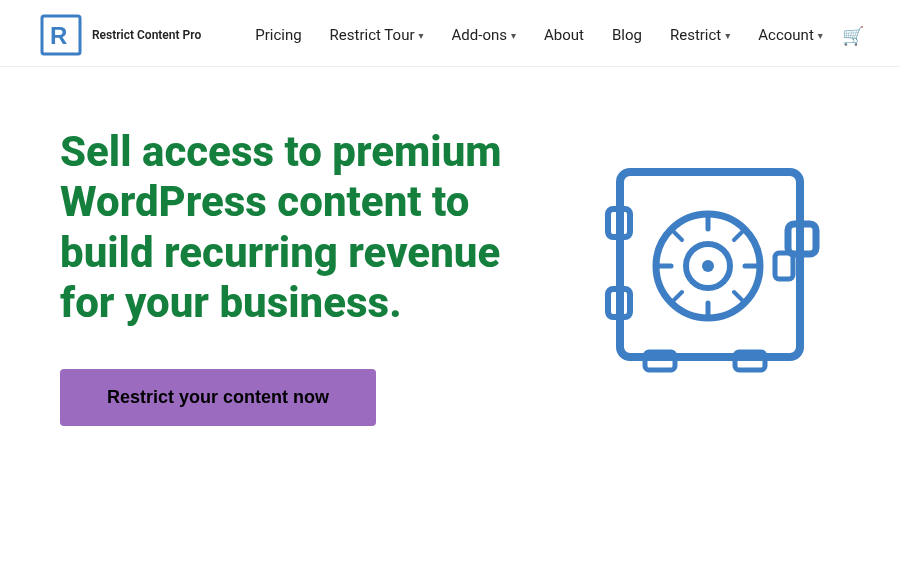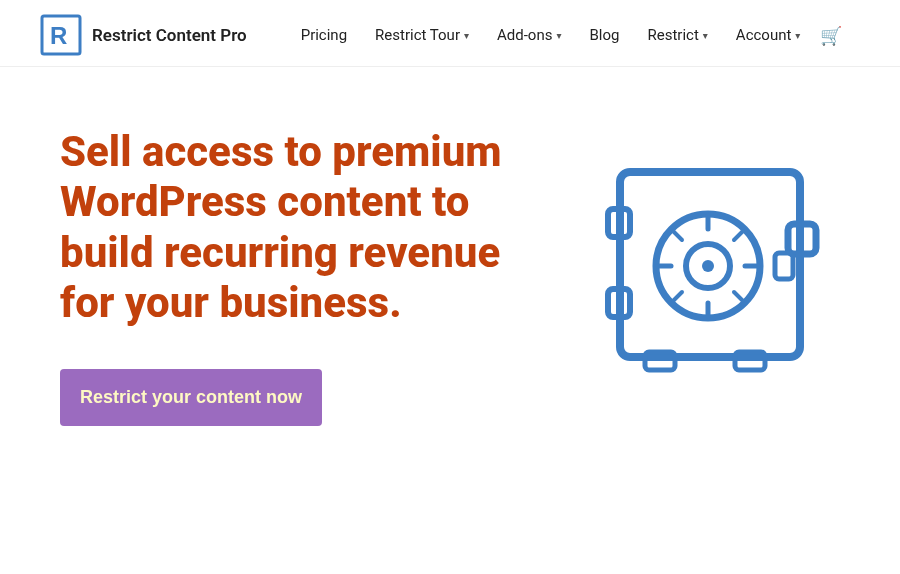--- a/index.html
+++ b/index.html
@@ -26,21 +26,21 @@
       margin-right: 40px;
       text-decoration: none;
       color: inherit;
     }
     .logo-icon {
       width: 42px;
       height: 42px;
       flex-shrink: 0;
     }
     .logo-text {
-      font-size: 17px;
+      font-size: 12px;
       font-weight: 600;
       color: #222;
       white-space: nowrap;
     }
 
     
     nav {
       display: flex;
       align-items: center;
       gap: 0;
@@ -75,30 +75,30 @@
       justify-content: space-between;
       padding: 60px 60px 50px 60px;
     }
     .hero-left {
       max-width: 480px;
     }
     .hero-headline {
       font-size: 42px;
       font-weight: 800;
       line-height: 1.2;
-      color: #c2410c;
+      color: #15803d;
       margin-bottom: 40px;
     }
     .cta-button {
       display: inline-block;
       background: #9b6bbf;
-      color: #fef9c3;
+      color: #000000;
       font-size: 18px;
       font-weight: 600;
-      padding: 18px 20px;
+      padding: 18px 47px;
       border-radius: 4px;
       border: none;
       cursor: pointer;
       text-decoration: none;
     }
 
     
     .hero-right {
       flex-shrink: 0;
       margin-left: 40px;
@@ -125,20 +125,23 @@
     <a class="nav-item" href="#">
       <span>Pricing</span>
     </a>
     <a class="nav-item" href="#">
       <span>Restrict Tour</span>
       <span class="chevron">▾</span>
     </a>
     <a class="nav-item" href="#">
       <span>Add-ons</span>
       <span class="chevron">▾</span>
+    </a>
+    <a class="nav-item" href="#">
+      <span>About</span>
     </a>
     <a class="nav-item" href="#">
       <span>Blog</span>
     </a>
     <a class="nav-item" href="#">
       <span>Restrict</span>
       <span class="chevron">▾</span>
     </a>
     <a class="nav-item" href="#">
       <span>Account</span>

